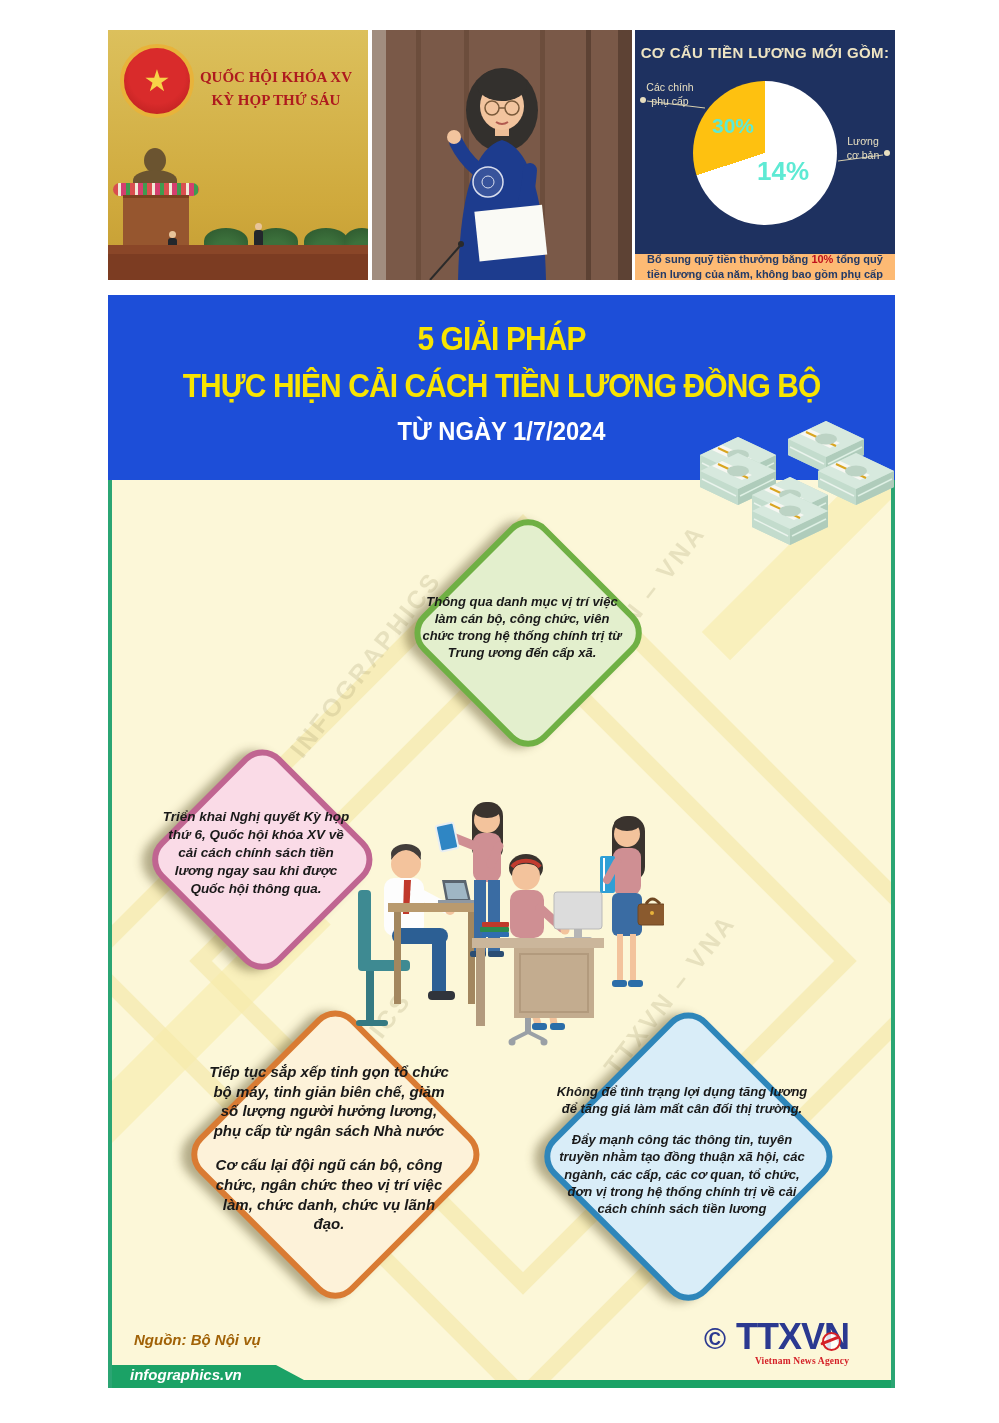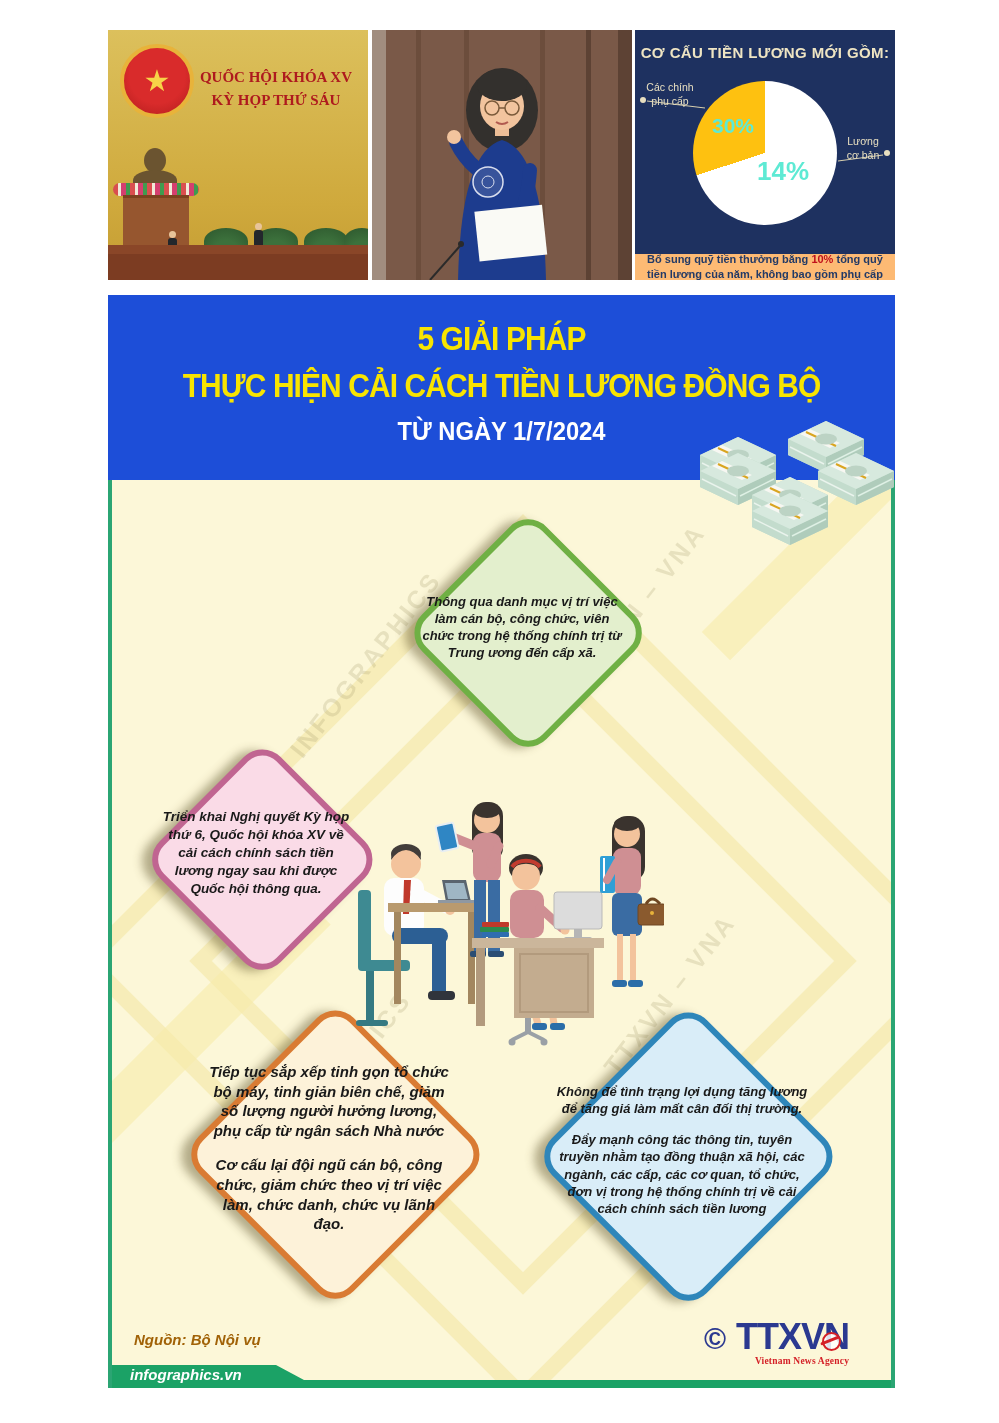--- a/index.html
+++ b/index.html
@@ -232,21 +232,21 @@
         </div>
     </div>
     <div class="diamond" id="d-pink">
       <div class="dtext" style="font-size:13.5px;">
           <p>Triển khai Nghị quyết Kỳ họp thứ 6, Quốc hội khóa XV về cải cách chính sách tiền lương ngay sau khi được Quốc hội thông qua.</p>
         </div>
     </div>
     <div class="diamond" id="d-orange">
       <div class="dtext" style="font-size:15px;width:84%;font-style:italic;">
         <p>Tiếp tục sắp xếp tinh gọn tổ chức bộ máy, tinh giản biên chế, giảm số lượng người hưởng lương, phụ cấp từ ngân sách Nhà nước</p>
-        <p>Cơ cấu lại đội ngũ cán bộ, công chức, giảm chức theo vị trí việc làm, chức danh, chức vụ lãnh đạo.</p>
+        <p>Cơ cấu lại đội ngũ cán bộ, công chức, ngân chức theo vị trí việc làm, chức danh, chức vụ lãnh đạo.</p>
       </div>
     </div>
     <div class="diamond" id="d-blue">
       <div class="dtext" style="width:86%;">
         <p>Không để tình trạng lợi dụng tăng lương để tăng giá làm mất cân đối thị trường.</p>
         <p>Đẩy mạnh công tác thông tin, tuyên truyền nhằm tạo đồng thuận xã hội, các ngành, các cấp, các cơ quan, tổ chức, đơn vị trong hệ thống chính trị về cải cách chính sách tiền lương</p>
       </div>
     </div>
 
     <svg class="illus" width="310" height="288" viewBox="0 0 310 288">

